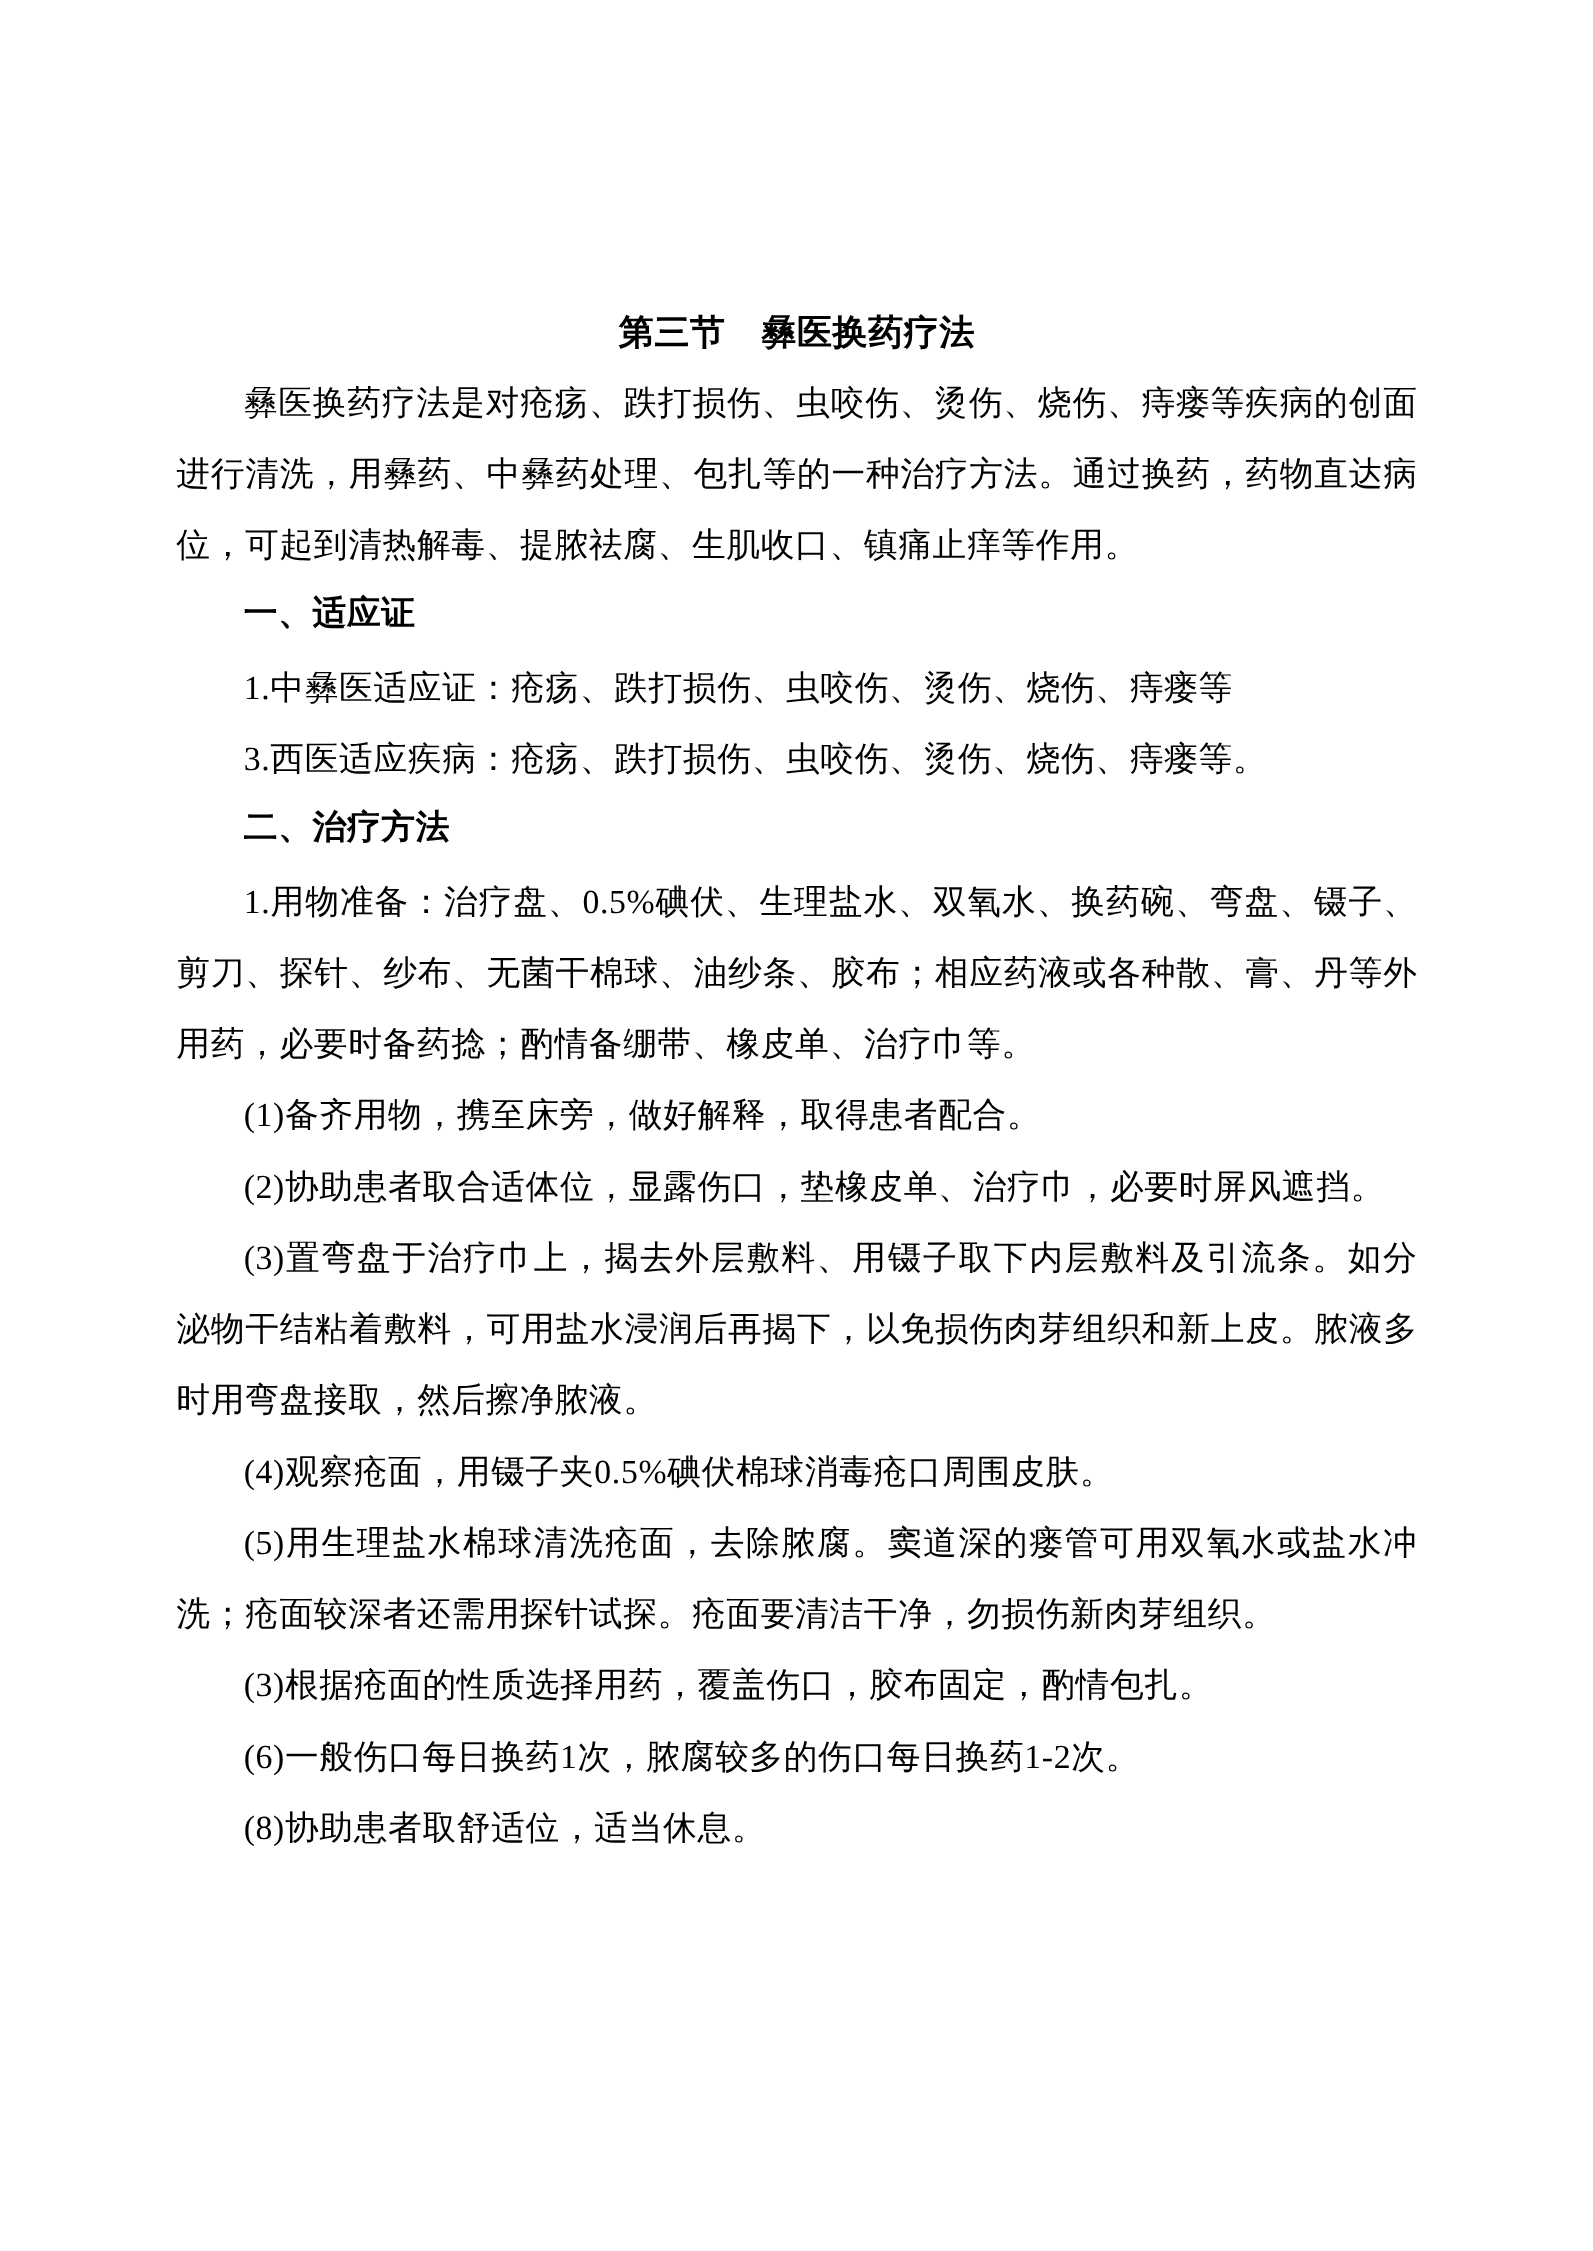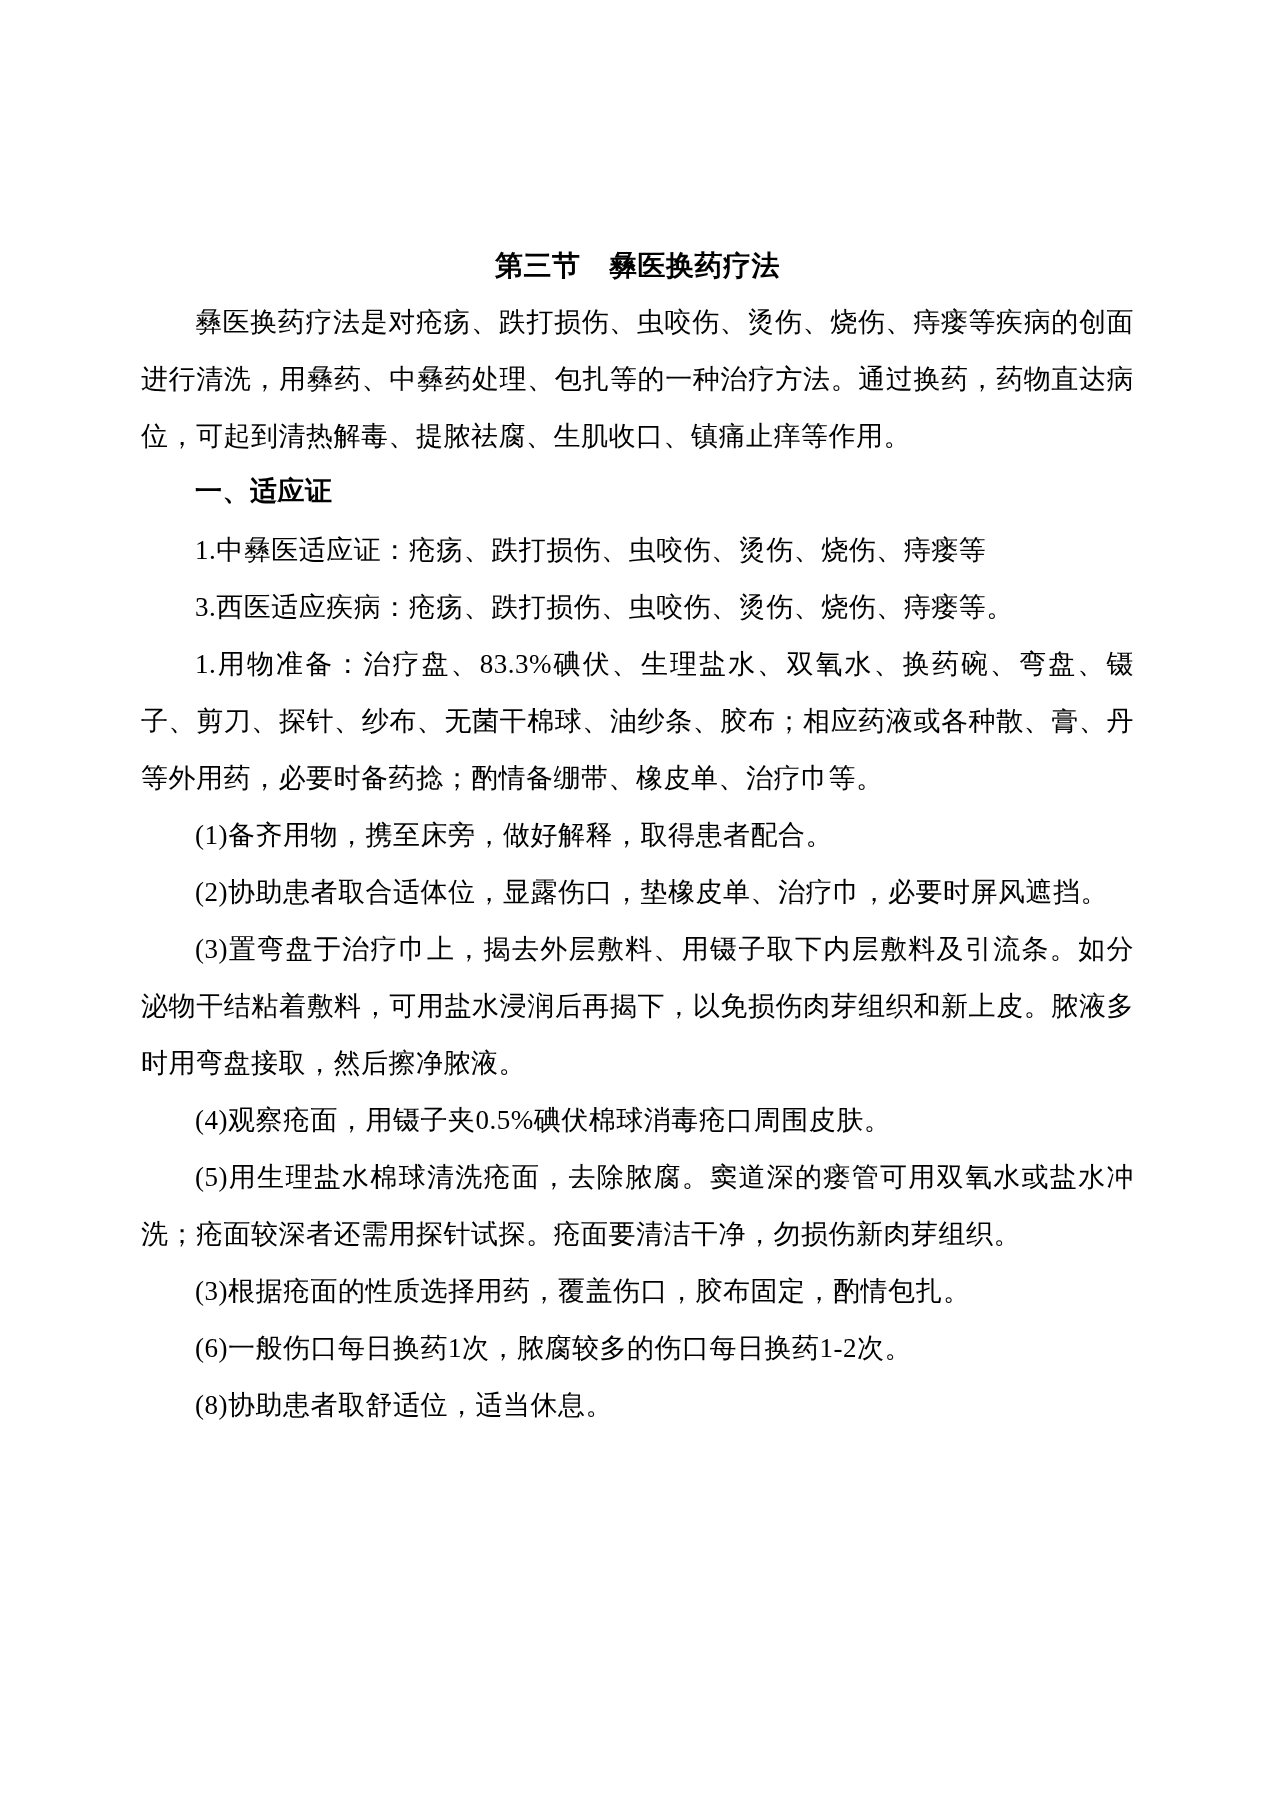--- a/index.html
+++ b/index.html
@@ -68,22 +68,23 @@
     <p class="doc-title">第三节　彝医换药疗法</p>
 
     <p class="para">彝医换药疗法是对疮疡、跌打损伤、虫咬伤、烫伤、烧伤、痔瘘等疾病的创面进行清洗，用彝药、中彝药处理、包扎等的一种治疗方法。通过换药，药物直达病位，可起到清热解毒、提脓祛腐、生肌收口、镇痛止痒等作用。</p>
 
     <p class="heading">一、适应证</p>
 
     <p class="para">1.中彝医适应证：疮疡、跌打损伤、虫咬伤、烫伤、烧伤、痔瘘等</p>
 
     <p class="para">3.西医适应疾病：疮疡、跌打损伤、虫咬伤、烫伤、烧伤、痔瘘等。</p>
 
+    <p class="heading">二、治疗方法</p>
 
-    <p class="para">1.用物准备：治疗盘、83.3%碘伏、生理盐水、双氧水、换药碗、弯盘、镊子、剪刀、探针、纱布、无菌干棉球、油纱条、胶布；相应药液或各种散、膏、丹等外用药，必要时备药捻；酌情备绷带、橡皮单、治疗巾等。</p>
+    <p class="para">1.用物准备：治疗盘、0.5%碘伏、生理盐水、双氧水、换药碗、弯盘、镊子、剪刀、探针、纱布、无菌干棉球、油纱条、胶布；相应药液或各种散、膏、丹等外用药，必要时备药捻；酌情备绷带、橡皮单、治疗巾等。</p>
 
 
     <p class="para">(1)备齐用物，携至床旁，做好解释，取得患者配合。</p>
 
     <p class="para">(2)协助患者取合适体位，显露伤口，垫橡皮单、治疗巾，必要时屏风遮挡。</p>
 
     <p class="para">(3)置弯盘于治疗巾上，揭去外层敷料、用镊子取下内层敷料及引流条。如分泌物干结粘着敷料，可用盐水浸润后再揭下，以免损伤肉芽组织和新上皮。脓液多时用弯盘接取，然后擦净脓液。</p>
 
     <p class="para">(4)观察疮面，用镊子夹0.5%碘伏棉球消毒疮口周围皮肤。</p>
 

